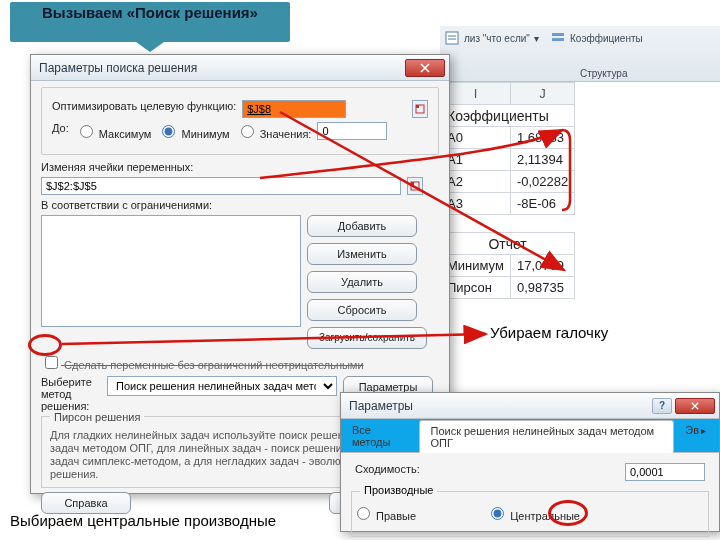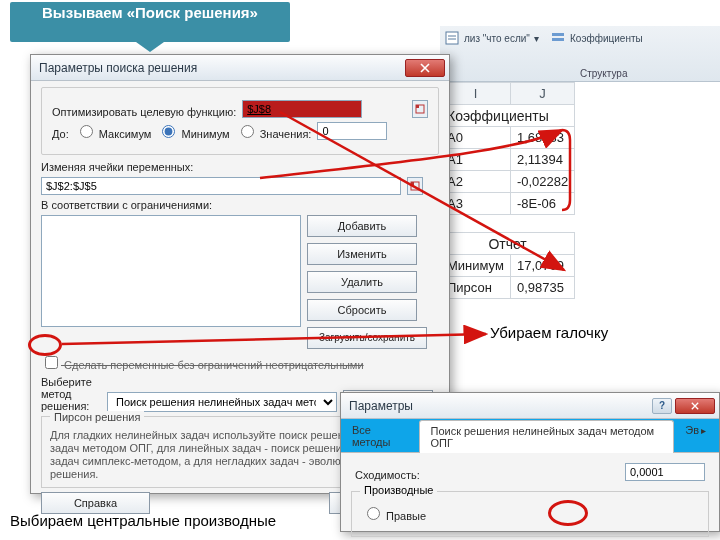--- a/index.html
+++ b/index.html
@@ -14,21 +14,21 @@
     position: relative;
     overflow: hidden;
     color: #000;
   }
   
   .callout {
     position: absolute;
     left: 10px; top: 2px;
     width: 280px; height: 40px;
     background: #3b8fa6;
-    color: #ffffff;
+    color: #0f172a;
     text-align: center;
     font-size: 15px;
     font-weight: bold;
     padding: 2px 6px;
     line-height: 18px;
     border-radius: 2px;
     z-index: 30;
   }
   .callout::after{
     content:"";
@@ -116,21 +116,21 @@
     display:flex; align-items:center; justify-content:center;
   }
   .dbody { padding: 6px 10px 8px; }
   .fieldset {
     border: 1px solid #ccc;
     border-radius: 2px;
     padding: 8px 10px 10px;
     margin-bottom: 6px;
     background: #f4f4f4;
   }
-  .row { display: flex; align-items: flex-end; gap: 6px; margin: 4px 0; flex-wrap: wrap; }
+  .row { display: flex; align-items: flex-start; gap: 6px; margin: 4px 0; flex-wrap: wrap; }
   .lbl { font-size: 11px; color:#222; }
   .txt {
     border: 1px solid #8fa8bd;
     background: #fff;
     height: 18px;
     padding: 0 4px;
     font-size: 11px;
     color: #000;
   }
   .rangebtn {
@@ -145,21 +145,21 @@
     background: #fff;
     width: 260px; height: 112px;
   }
   .btn {
     width: 120px; height: 22px;
     border: 1px solid #8a98a6;
     background: linear-gradient(#fdfdfd,#e7ecf1);
     font-size: 11px;
     text-align: center;
     line-height: 20px;
-    border-radius: 0;
+    border-radius: 6px;
     color: #222;
   }
   .btn.small { width: 110px; }
   .btncol { display:flex; flex-direction:column; gap:6px; }
   .methodbox { border:1px solid #ccc; padding:6px 8px; margin-top:4px; }
   .methodbox .mlbl { position:relative; top:-12px; background:#f4f4f4; padding:0 4px; font-size:11px; color:#444; }
   .footerrow { display:flex; justify-content:space-between; padding: 4px 0 0; }
   
   .dialog2 {
     position: absolute;
@@ -177,21 +177,21 @@
     border:1px solid #9cb0c2;
     border-radius:2px;
     display:flex;align-items:center;justify-content:center;
     font-size:10px; color:#2c5a8a; font-weight:bold;
   }
   .tabstrip { display:flex; border-bottom:1px solid #bbb; background:#0ea5e9; }
   .tab { padding:4px 10px; font-size:11px; color:#333; border:1px solid transparent; border-bottom:none; }
   .tab.active { background:#fff; border-color:#bbb; border-radius:3px 3px 0 0; position:relative; top:1px; }
   .tab .navarr { font-size:10px; padding:0 2px; }
   .group {
-    border:1px solid #ccc; margin:8px 10px 4px; padding:8px 10px 10px;
+    border:1px solid #ccc; margin:8px 10px 4px; padding:8px 0 10px;
     position:relative;
   }
   .group .glabel {
     position:absolute; top:-8px; left:8px;
     background:#f4f4f4; padding:0 4px; font-size:11px;
   }
   .annot {
     position: absolute;
     z-index: 50;
     color: #000;
@@ -281,21 +281,21 @@
     <div class="closebtn">
       <svg width="10" height="10" viewBox="0 0 10 10">
           <path d="M1 1l8 8M9 1l-8 8" stroke="#fff" stroke-width="1.6"></path>
         </svg>
     </div>
   </div>
   <div class="dbody">
     <div class="fieldset">
       <div class="row">
         <span class="lbl">Оптимизировать целевую функцию:</span>
-        <input class="txt" style="width: 120px; background: #b91c1c; text-decoration: underline;" value="$J$8">
+        <input class="txt" style="width: 104px; background: #f97316; text-decoration: underline;" value="$J$8">
         <span style="flex:1"></span>
         <div class="rangebtn">
           <svg width="10" height="10" viewBox="0 0 10 10">
               <rect x="1" y="1" width="8" height="8" fill="none" stroke="#b33"></rect>
               <rect x="1" y="1" width="3" height="3" fill="#b33"></rect>
             </svg>
         </div>
       </div>
       <div class="row">
         <span class="lbl">До:</span>
@@ -346,21 +346,21 @@
       </select>
       <div class="btn small" style="width:90px">Параметры</div>
     </div>
 
     <div class="methodbox">
       <span class="mlbl">Пирсон решения</span>
       <div class="lbl" style="color:#555;margin-top:-6px;line-height:13px">Для гладких нелинейных задач используйте поиск решения нелинейных задач методом ОПГ, для линейных задач - поиск решения линейных задач симплекс-методом, а для негладких задач - эволюционный поиск решения.</div>
     </div>
 
     <div class="footerrow">
-      <div class="btn" style="width:109px">Справка</div>
+      <div class="btn" style="width:90px">Справка</div>
       <div style="display:flex;gap:8px">
         <div class="btn" style="width:110px">Найти решение</div>
       </div>
     </div>
   </div>
 </div>
 
 <div class="dialog2">
   <div class="titlebar">
     <span>Параметры</span>
@@ -381,20 +381,21 @@
   <div style="padding:4px 0 0">
     <div class="row" style="padding:2px 14px">
       <span class="lbl">Сходимость:</span>
       <span style="flex:1"></span>
       <input class="txt" style="width: 80px;" value="0,0001">
     </div>
     <div class="group">
       <span class="glabel">Производные</span>
       <div class="row" style="gap:70px">
         <label class="lbl"><input type="radio" class="radio" name="deriv" style=""> <span>Правые</span></label>
+        <label class="lbl"><input type="radio" class="radio" name="deriv" checked="" style=""> <span>Центральные</span></label>
       </div>
     </div>
   </div>
 </div>
 
 <div class="redcircle" style="left:28px; top:334px; width:34px; height:22px;"></div>
 <div class="redcircle" style="left:548px; top:500px; width:40px; height:26px;"></div>
 
 <svg class="arrows" width="720" height="540">
   <defs>

